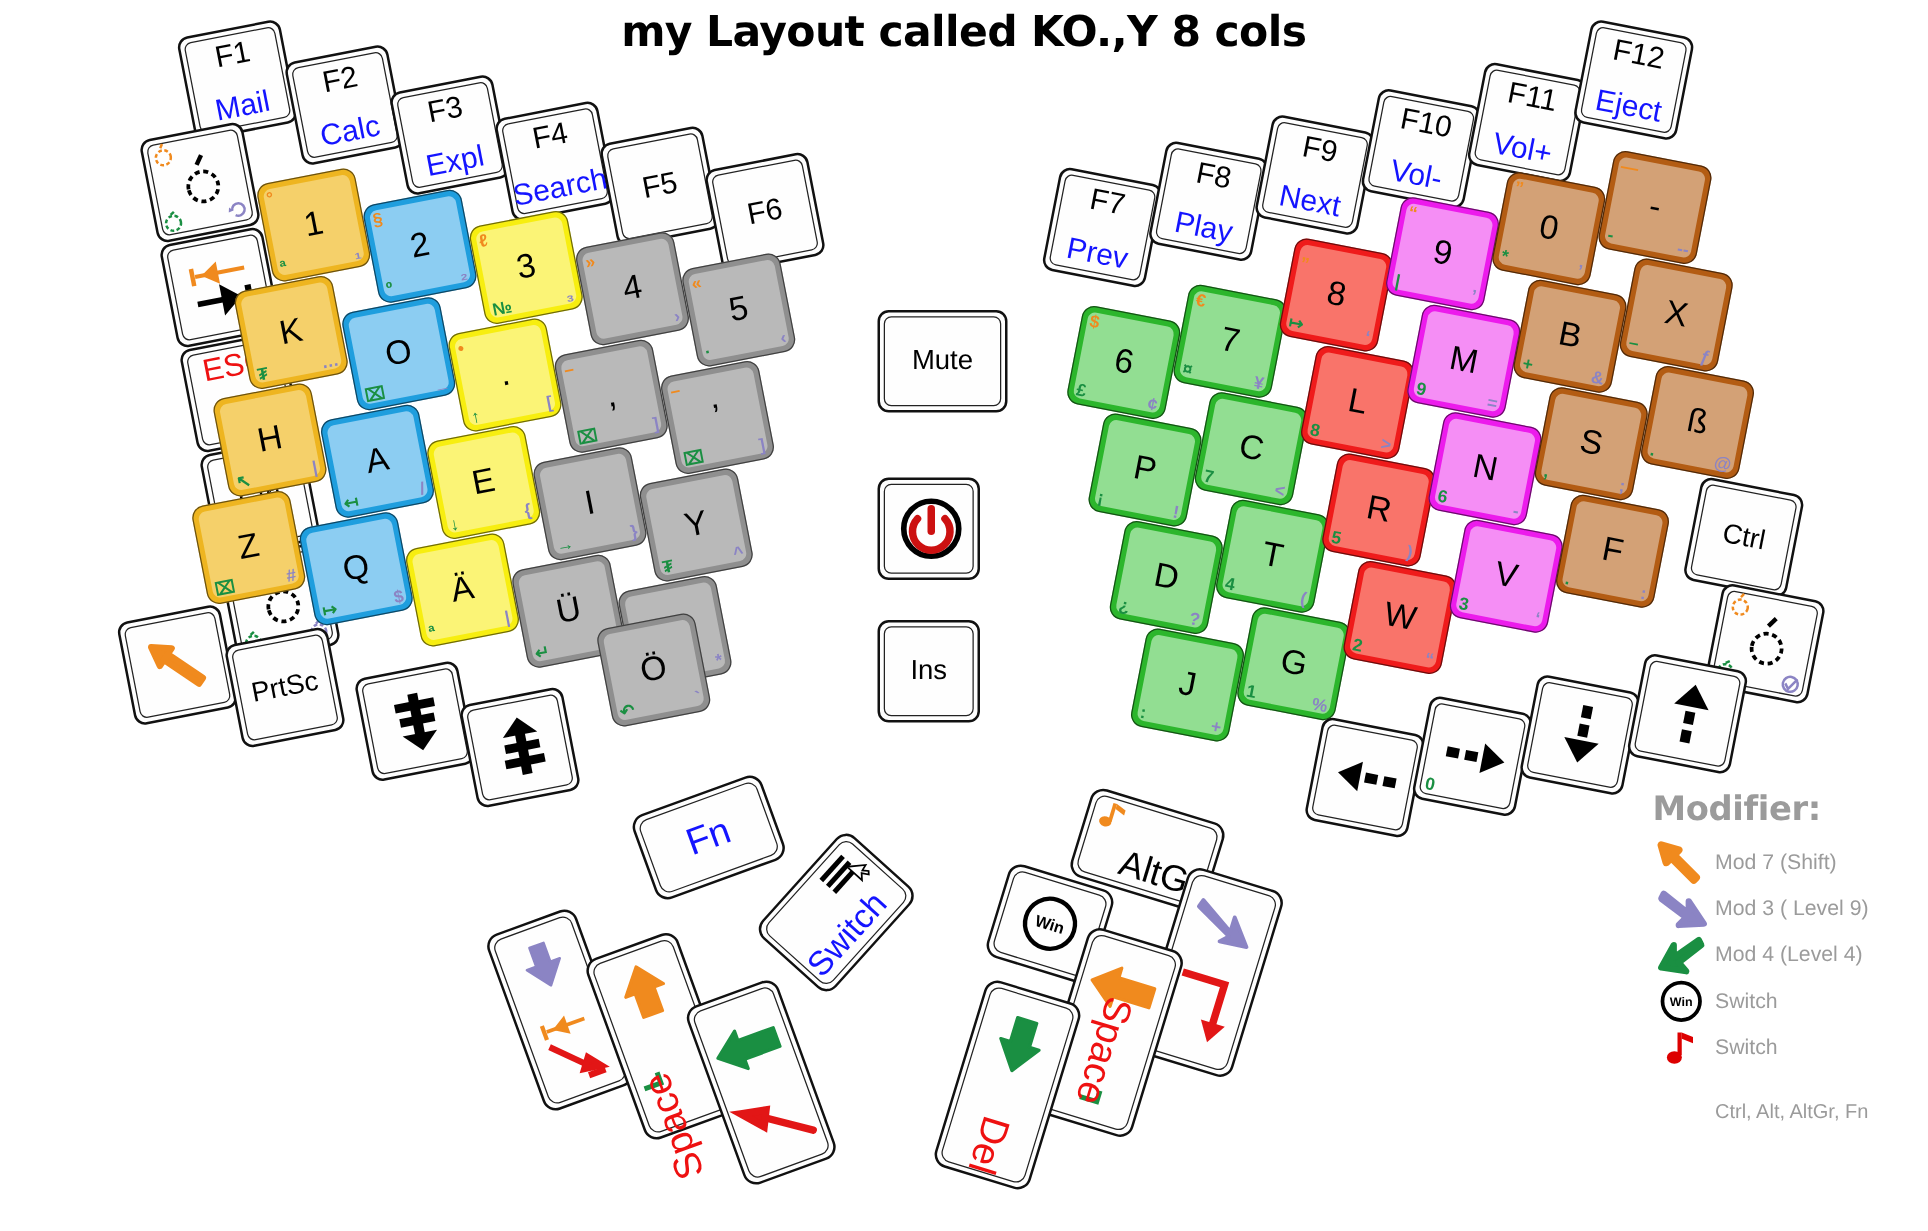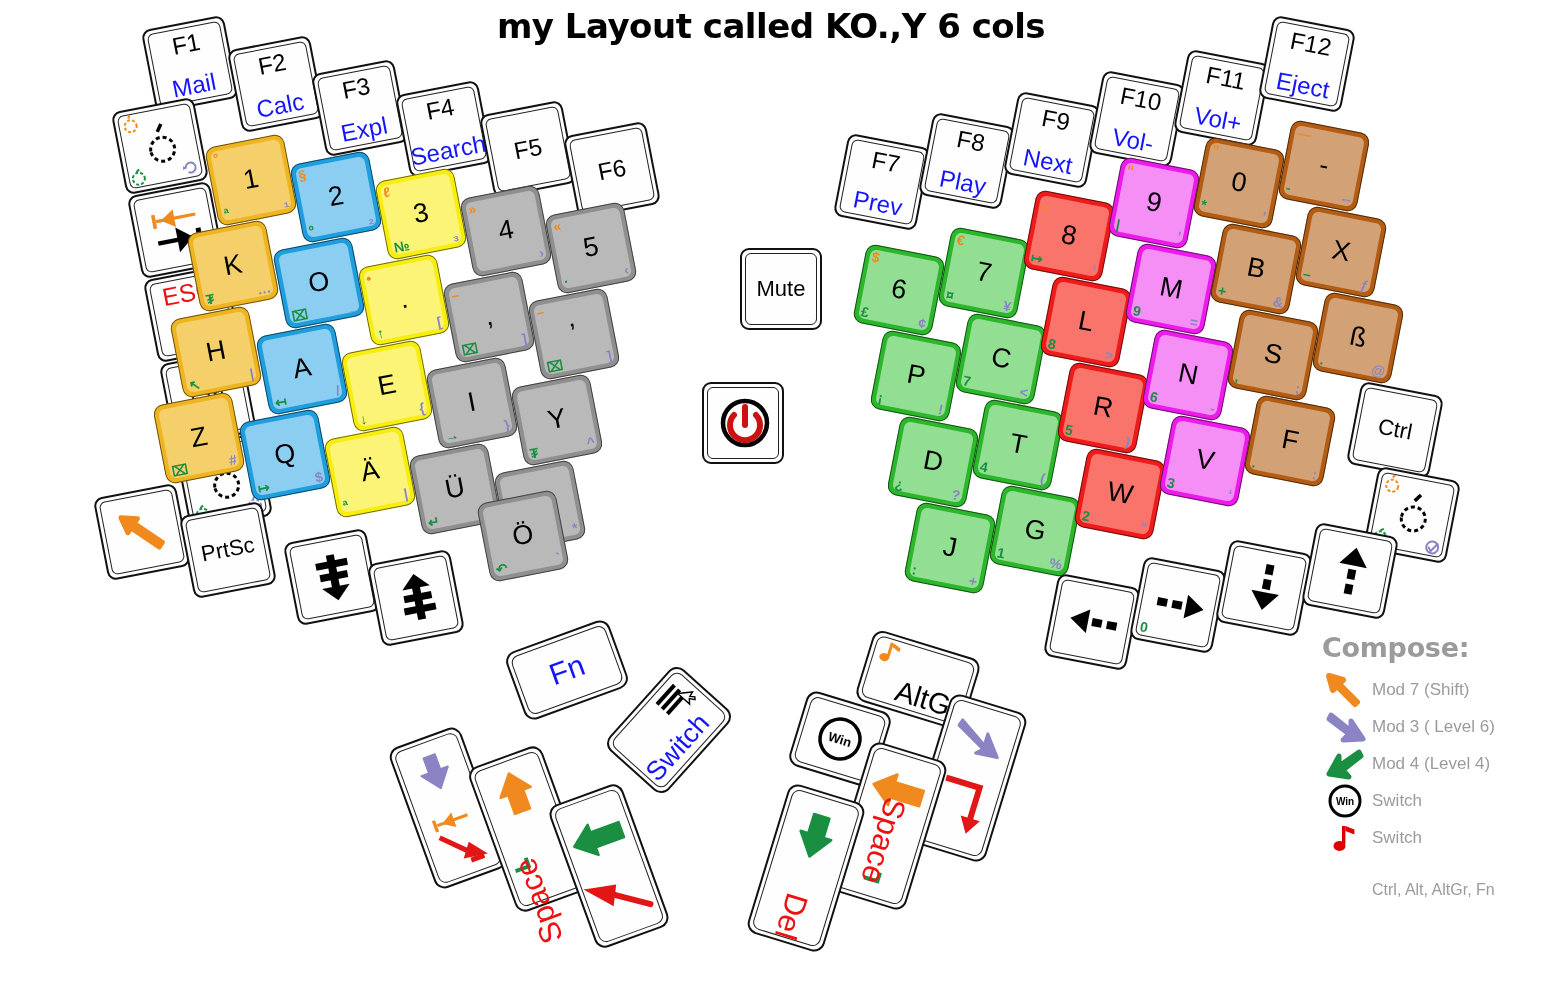--- a/index.html
+++ b/index.html
@@ -119,21 +119,21 @@
   #legend .lrow.last .ltext{font-size:16px;margin-top:31px;}
 
   
   svg{display:block;overflow:visible;}
 </style>
 </head>
 <body>
 
 <div id="stage">
 
-  <div id="title">my Layout called KO.,Y 6 cols</div>
+  <div id="title">my Layout called KO.,Y 8 cols</div>
 
   <div class="key plain fk" style="left:148px;top:22px;width:84px;height:84px;transform:rotate(-11deg);">
     <div class="inner"></div>
     <div class="top">F1</div>
     <div class="bot">Mail</div>
   </div>
   <div class="key plain fk" style="left:234px;top:42px;width:84px;height:84px;transform:rotate(-11deg);">
     <div class="inner"></div>
     <div class="top">F2</div>
     <div class="bot">Calc</div>
@@ -424,31 +424,35 @@
     <svg class="m" width="84" height="60" viewBox="0 0 84 60" style="top:50%;transform:translateY(-50%);">
       <g fill="#000">
         <rect x="38" y="14" width="8" height="38"></rect>
         <rect x="26" y="38" width="32" height="7"></rect>
         <rect x="28" y="26" width="28" height="7"></rect>
         <path d="M28 20 L42 6 L56 20 Z"></path>
       </g>
     </svg>
   </div>
 
-  <div class="key plain" style="left:740px;top:248px;width:82px;height:82px;">
+  <div class="key plain" style="left:702px;top:248px;width:104px;height:82px;">
     <div class="inner"></div>
     <div class="m small">Mute</div>
   </div>
   <div class="key plain" style="left:702px;top:382px;width:82px;height:82px;">
     <div class="inner"></div>
     <svg class="m" width="82" height="60" viewBox="0 0 82 60" style="top:50%;transform:translateY(-50%);">
       <circle cx="41" cy="30" r="22" fill="none" stroke="#000" stroke-width="4.5"></circle>
       <path d="M41 14 L41 32" stroke="#cc1111" stroke-width="6" stroke-linecap="round"></path>
       <path d="M30 22 a15 15 0 1 0 22 0" fill="none" stroke="#cc1111" stroke-width="6" stroke-linecap="round"></path>
     </svg>
+  </div>
+  <div class="key plain" style="left:702px;top:496px;width:82px;height:82px;">
+    <div class="inner"></div>
+    <div class="m small">Ins</div>
   </div>
 
   <div class="key plain fk" style="left:840px;top:140px;width:84px;height:84px;transform:rotate(11deg);">
     <div class="inner"></div>
     <div class="top">F7</div>
     <div class="bot">Prev</div>
   </div>
   <div class="key plain fk" style="left:925px;top:119px;width:84px;height:84px;transform:rotate(11deg);">
     <div class="inner"></div>
     <div class="top">F8</div>
@@ -838,38 +842,38 @@
 
   <div class="key plain thumb" style="left:766px;top:790px;width:80px;height:156px;transform:rotate(17deg);">
     <div class="inner"></div>
     <svg width="56" height="50" viewBox="0 0 56 50" style="position:absolute;left:50%;top:18px;transform:translateX(-50%);z-index:4;">
       <path d="M28 46 L12 24 L20 24 L20 4 L36 4 L36 24 L44 24 Z" fill="#1a8f42" stroke="#1a8f42" stroke-width="2.5" stroke-linejoin="round"></path>
     </svg>
     <div class="tlabel red" style="left:50%;bottom:10px;transform:translateX(-50%) rotate(90deg);white-space:nowrap;font-size:31px;">Del</div>
   </div>
 
   <div id="legend">
-    <div class="ltitle">Compose:</div>
+    <div class="ltitle">Modifier:</div>
 
     <div class="lrow">
       <div class="lico">
         <svg width="44" height="36" viewBox="0 0 44 36">
           <path d="M32 32 L14 14 L20 8 L6 4 L10 18 L16 12 L34 30 Z" fill="#f08a1e" stroke="#f08a1e" stroke-width="6" stroke-linejoin="round"></path>
         </svg>
       </div>
       <div class="ltext">Mod 7 (Shift)</div>
     </div>
 
     <div class="lrow">
       <div class="lico">
         <svg width="44" height="36" viewBox="0 0 44 36">
           <path d="M8 6 L28 22 L28 12 L40 30 L20 31 L26 25 L6 10 Z" fill="#8b84c4" stroke="#8b84c4" stroke-width="5" stroke-linejoin="round"></path>
         </svg>
       </div>
-      <div class="ltext">Mod 3 ( Level 6)</div>
+      <div class="ltext">Mod 3 ( Level 9)</div>
     </div>
 
     <div class="lrow">
       <div class="lico">
         <svg width="44" height="36" viewBox="0 0 44 36">
           <path d="M36 6 L16 20 L16 10 L6 28 L26 31 L20 24 L38 10 Z" fill="#1a8f42" stroke="#1a8f42" stroke-width="5" stroke-linejoin="round"></path>
         </svg>
       </div>
       <div class="ltext">Mod 4 (Level 4)</div>
     </div>

